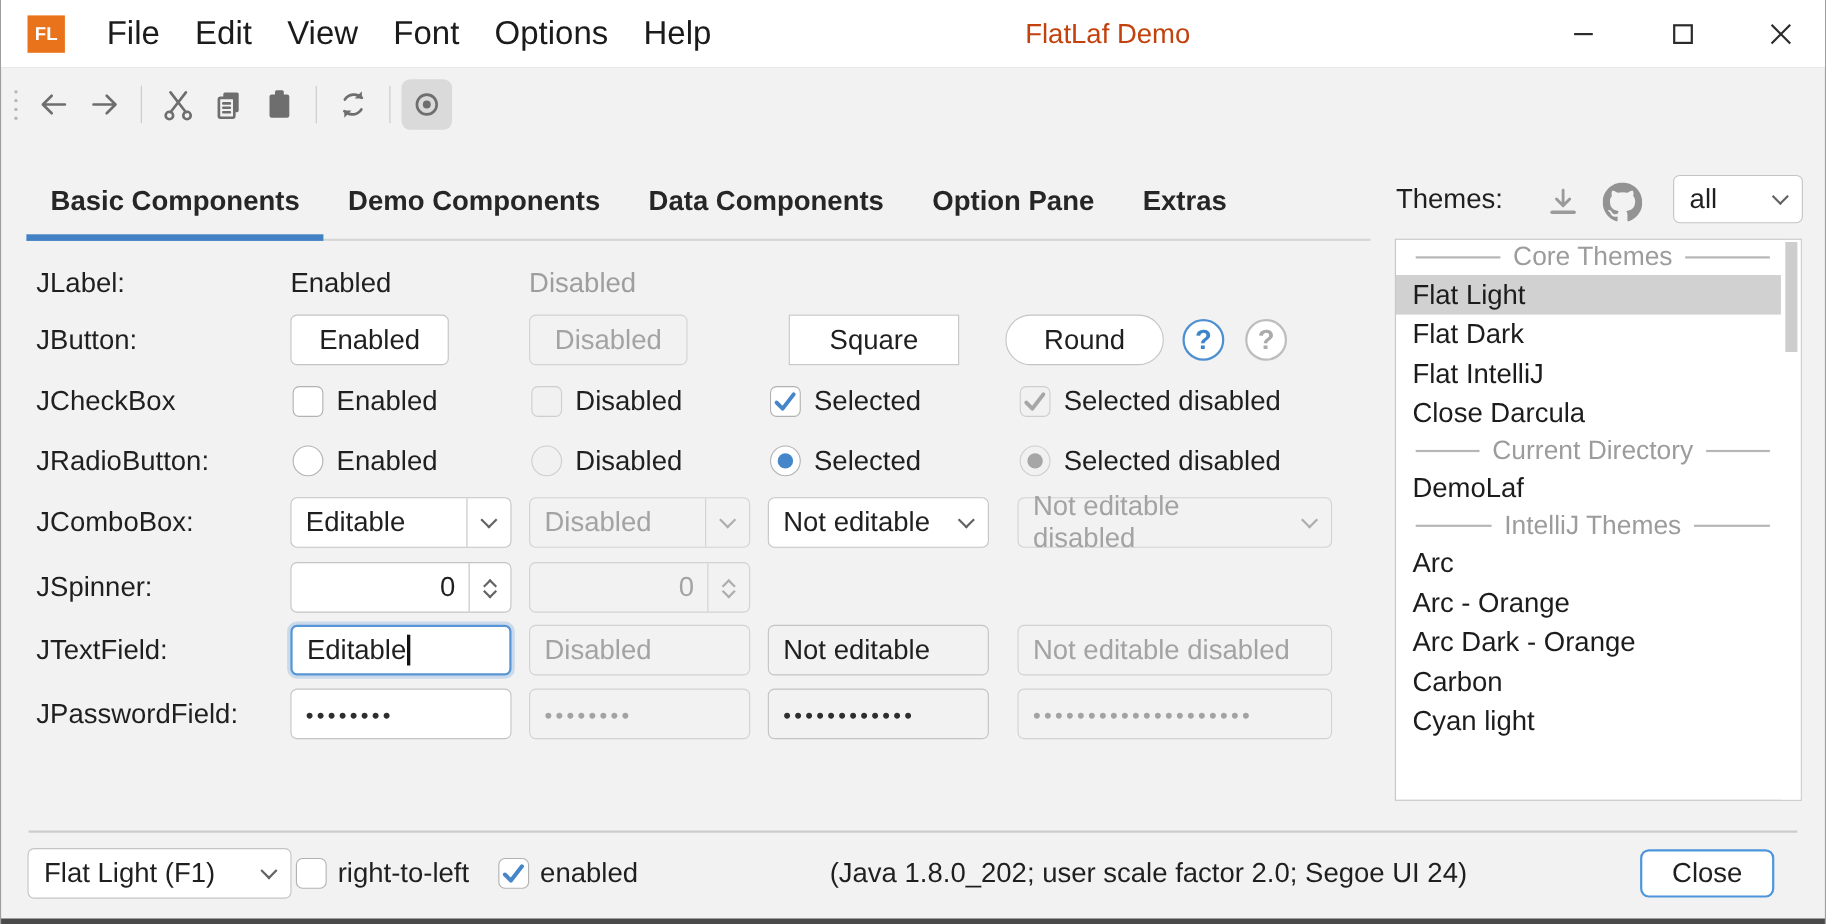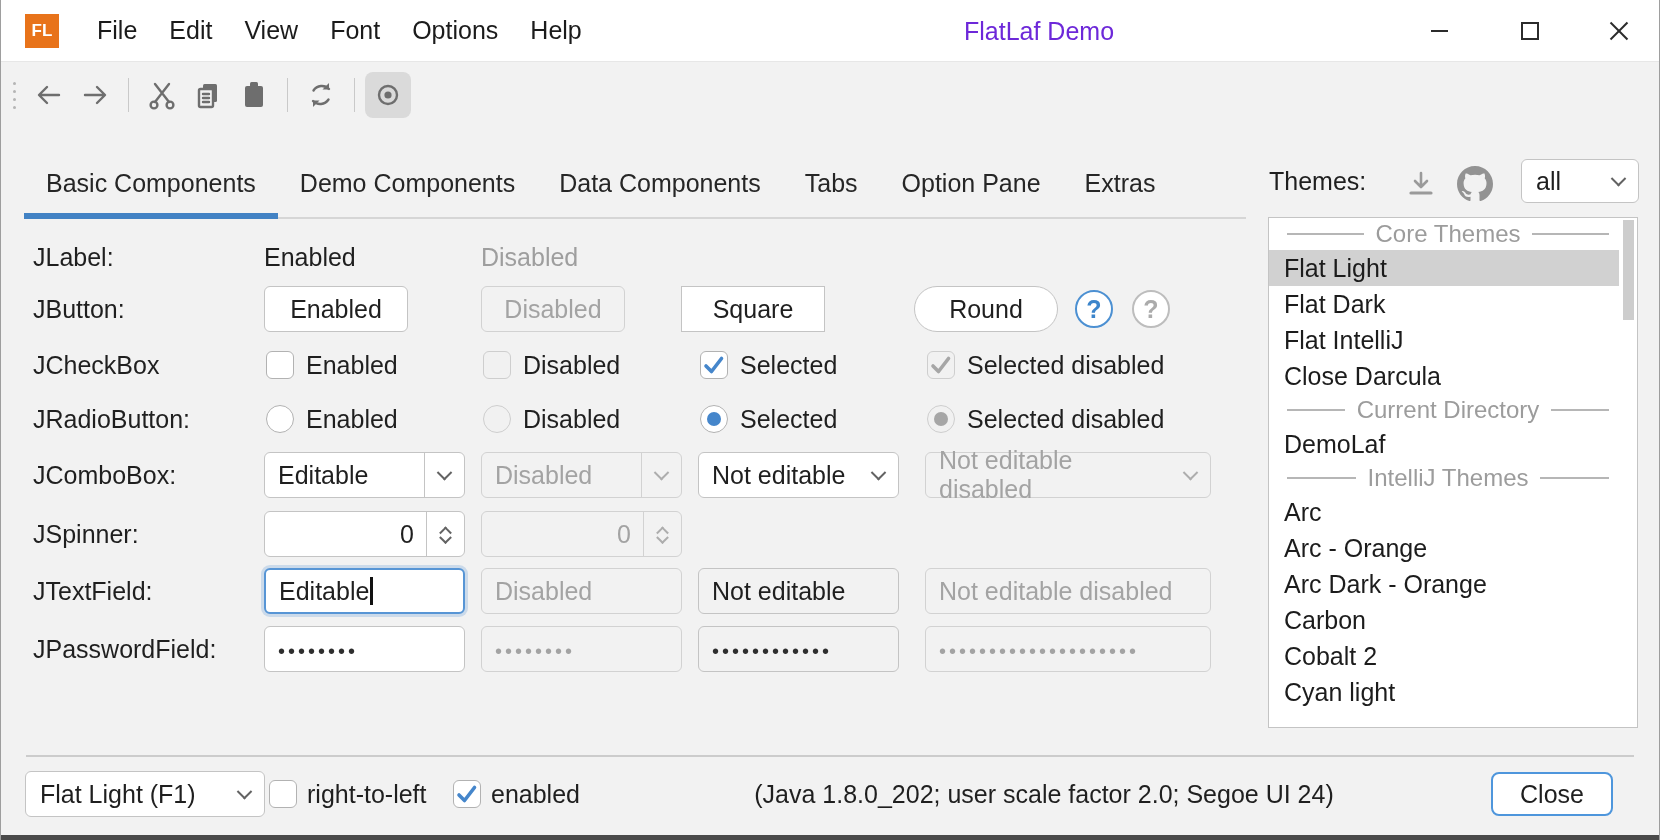--- a/index.html
+++ b/index.html
@@ -6,42 +6,42 @@
   *{box-sizing:border-box;}
   .window{
     position:relative;width:1660px;height:840px;background:#f2f2f2;
     font-family:"Liberation Sans",sans-serif;color:#1f1f1f;overflow:hidden;
     border-left:1px solid #9e9e9e;border-right:1px solid #9e9e9e;
   }
   
   .titlebar{position:absolute;left:0;top:0;width:100%;height:62px;background:#ffffff;border-bottom:1px solid #e7e7e7;display:flex;align-items:center;}
   .logo{width:34px;height:34px;margin-left:24px;background:#e8731a;color:#fff;display:flex;align-items:center;justify-content:center;font-weight:bold;font-size:17px;letter-spacing:0px;}
   .menubar{display:flex;margin-left:22px;}
-  .menu-item{padding:0 16px;font-size:25px;color:#1b1b1b;height:62px;display:flex;align-items:center;cursor:default;}
-  .win-title{position:absolute;left:963px;top:0;height:62px;display:flex;align-items:center;font-size:25px;color:#6d28d9;}
+  .menu-item{padding:0 16px;font-size:30px;color:#1b1b1b;height:62px;display:flex;align-items:center;cursor:default;}
+  .win-title{position:absolute;left:931px;top:0;height:62px;display:flex;align-items:center;font-size:25px;color:#c2410c;}
   .winbtn{position:absolute;top:0;height:62px;width:52px;display:flex;align-items:center;justify-content:center;}
   .wb-min{left:1412px}.wb-max{left:1503px}.wb-close{left:1592px}
   .glyph-min{width:17px;height:2px;background:#2b2b2b;}
   .glyph-max{width:18px;height:18px;border:2px solid #2b2b2b;}
   .glyph-close{position:relative;width:22px;height:22px;}
   .glyph-close::before,.glyph-close::after{content:"";position:absolute;left:-1px;top:10px;width:24px;height:2px;background:#2b2b2b;}
   .glyph-close::before{transform:rotate(45deg);}
   .glyph-close::after{transform:rotate(-45deg);}
   
   .toolbar{position:absolute;left:0;top:63px;width:100%;height:64px;display:flex;align-items:center;padding-left:12px;}
   .grip{display:flex;flex-direction:column;gap:5px;margin-right:10px;}
   .grip i{width:3px;height:3px;border-radius:50%;background:#b5b5b5;}
   .tbtn{width:46px;height:46px;display:flex;align-items:center;justify-content:center;border-radius:8px;}
   .tbtn.toggled{background:#dadada;}
   .tsep{width:1px;height:34px;background:#c9c9c9;margin:0 10px;}
   .tbtn svg{stroke:#6e6e6e;fill:none;stroke-width:2.4;stroke-linecap:round;stroke-linejoin:round;}
   .tbtn svg .fil{fill:#6e6e6e;stroke:none;}
   
   .tabstrip{position:absolute;left:23px;top:150px;width:1222px;height:69px;border-bottom:2px solid #d6d6d6;display:flex;}
-  .tab{position:relative;padding:0 22px;display:flex;align-items:center;font-size:25px;color:#262626;}
+  .tab{position:relative;padding:0 22px;display:flex;align-items:center;font-size:25px;color:#262626;font-weight:bold;}
   .tab.selected::after{content:"";position:absolute;left:0;right:0;bottom:-2px;height:6px;background:#4282c4;}
   
   .themes-head{position:absolute;left:1268px;top:158px;height:46px;display:flex;align-items:center;font-size:25px;color:#1f1f1f;}
   .dl-icon{position:absolute;left:1404px;top:168px;}
   .gh-icon{position:absolute;left:1456px;top:166px;}
   .all-combo{position:absolute;left:1520px;top:159px;width:118px;height:44px;background:#fff;border:1px solid #c4c4c4;border-radius:6px;display:flex;align-items:center;padding:0 14px;font-size:25px;justify-content:space-between;}
   .all-combo .chev{margin-left:auto;}
   .chev{width:11px;height:11px;border-right:2.4px solid #636363;border-bottom:2.4px solid #636363;transform:rotate(45deg) translate(-2px,-2px);}
   .chev.dis{border-color:#adadad;}
   .list{position:absolute;left:1267px;top:217px;width:370px;height:511px;background:#fff;border:1px solid #c4c4c4;overflow:hidden;}
@@ -178,21 +178,20 @@
         <circle cx="17" cy="17" r="9"></circle>
         <circle cx="17" cy="17" r="3.6" class="fil"></circle>
       </svg>
     </div>
   </div>
 
   <div class="tabstrip">
     <div class="tab selected">Basic Components</div>
     <div class="tab">Demo Components</div>
     <div class="tab">Data Components</div>
-    <div class="tab">Tabs</div>
     <div class="tab">Option Pane</div>
     <div class="tab">Extras</div>
   </div>
 
   <div class="themes-head">Themes:</div>
   <div class="dl-icon">
     <svg width="32" height="32" viewBox="0 0 32 32" style="stroke:#9a9a9a;fill:none;stroke-width:2.6;stroke-linecap:round;stroke-linejoin:round">
       <path d="M16 5 v13 M10 13 l6 6 6-6"></path>
         <path d="M6 25 h20" style="stroke-width:3.2"></path>
     </svg>
@@ -225,42 +224,41 @@
     <div class="t-item">DemoLaf</div>
     <div class="t-sep">
         <span class="ln"></span>
         <span class="lab">IntelliJ Themes</span>
         <span class="ln"></span>
       </div>
     <div class="t-item">Arc</div>
     <div class="t-item">Arc - Orange</div>
     <div class="t-item">Arc Dark - Orange</div>
     <div class="t-item">Carbon</div>
-    <div class="t-item">Cobalt 2</div>
     <div class="t-item">Cyan light</div>
     <div class="vscroll">
         <div class="vthumb"></div>
       </div>
   </div>
 
   <div class="rowlab" style="top:242px">JLabel:</div>
   <div class="rowlab" style="top:294px">JButton:</div>
   <div class="rowlab" style="top:350px">JCheckBox</div>
   <div class="rowlab" style="top:404px">JRadioButton:</div>
   <div class="rowlab" style="top:460px">JComboBox:</div>
   <div class="rowlab" style="top:519px">JSpinner:</div>
   <div class="rowlab" style="top:576px">JTextField:</div>
   <div class="rowlab" style="top:634px">JPasswordField:</div>
 
   <div class="txt" style="left:263px;top:242px">Enabled</div>
   <div class="txt dis-t" style="left:480px;top:242px">Disabled</div>
 
   <div class="btn" style="left:263px;top:286px;width:144px">Enabled</div>
   <div class="btn disabled" style="left:480px;top:286px;width:144px">Disabled</div>
-  <div class="btn square" style="left:680px;top:286px;width:144px">Square</div>
+  <div class="btn square" style="left:716px;top:286px;width:155px">Square</div>
   <div class="btn round" style="left:913px;top:286px;width:144px">Round</div>
   <div class="helpbtn" style="left:1074px;top:290px">?</div>
   <div class="helpbtn disabled" style="left:1131px;top:290px">?</div>
 
   <div class="cb" style="left:265px;top:351px"></div>
   <div class="ctl-lab" style="left:305px;top:350px">Enabled</div>
   <div class="cb disabled" style="left:482px;top:351px"></div>
   <div class="ctl-lab dis-t" style="left:522px;top:350px">Disabled</div>
   <div class="cb" style="left:699px;top:351px">
     <svg width="26" height="26" viewBox="0 0 26 26">

